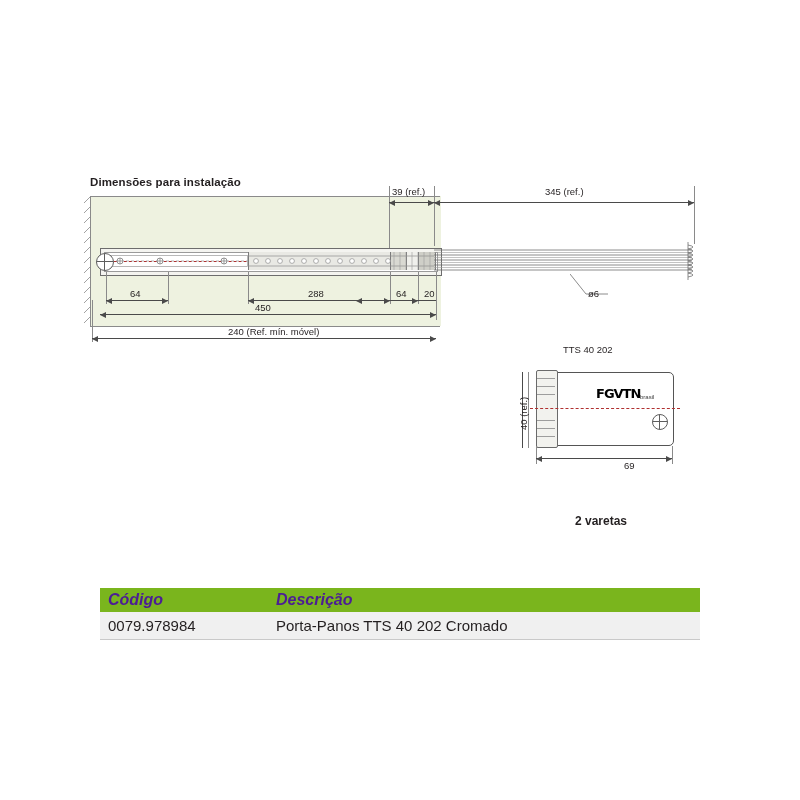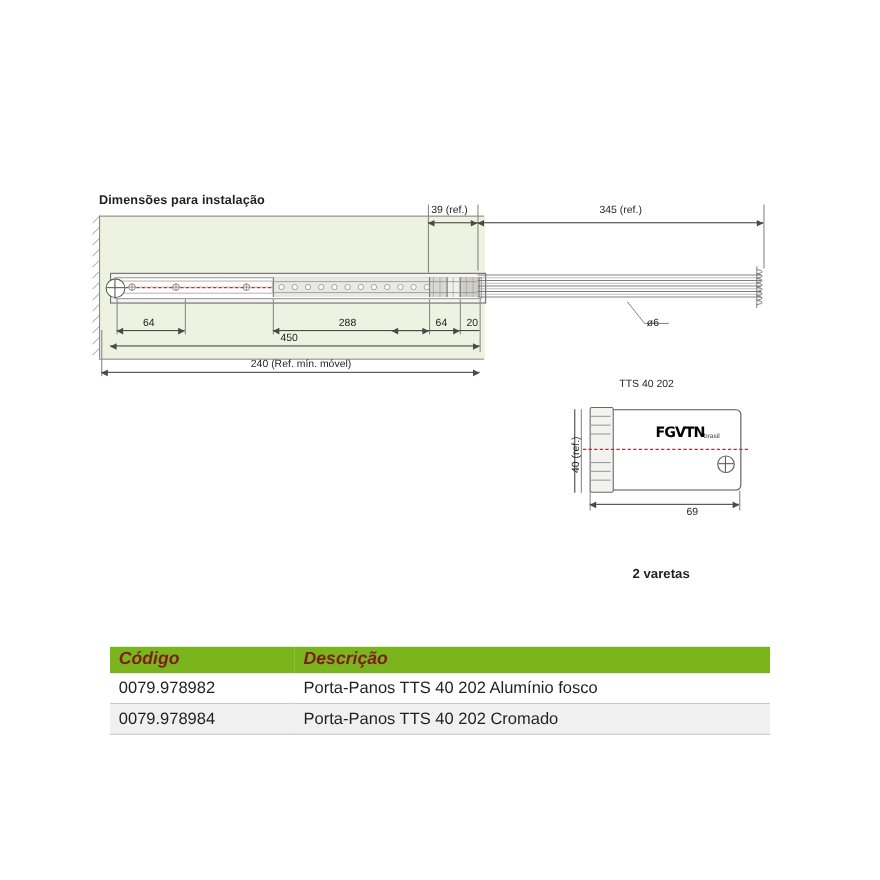--- a/index.html
+++ b/index.html
@@ -229,21 +229,21 @@
   
   .tbl {
     left: 100px;
     top: 588px;
     width: 600px;
     border-collapse: collapse;
     position: absolute;
   }
   .tbl-head {
     background: #7ab51d;
-    color: #7f1d1d;
+    color: #4c1d95;
     height: 16px;
   }
   .tbl-head th {
     text-align: left;
     font-size: 16px;
     font-style: italic;
     font-weight: bold;
     padding: 3px 0 3px 8px;
   }
   .tbl td {
@@ -469,24 +469,20 @@
   <div class="abs varetas">2 varetas</div>
 
   <table class="tbl">
     <thead>
       <tr class="tbl-head">
         <th class="col-code">Código</th>
         <th>Descrição</th>
       </tr>
     </thead>
     <tbody>
-      <tr>
-        <td>0079.978982</td>
-        <td>Porta-Panos TTS 40 202 Alumínio fosco</td>
-      </tr>
       <tr class="alt">
         <td>0079.978984</td>
         <td>Porta-Panos TTS 40 202 Cromado</td>
       </tr>
     </tbody>
   </table>
 
 </div>
 
 </body></html>

